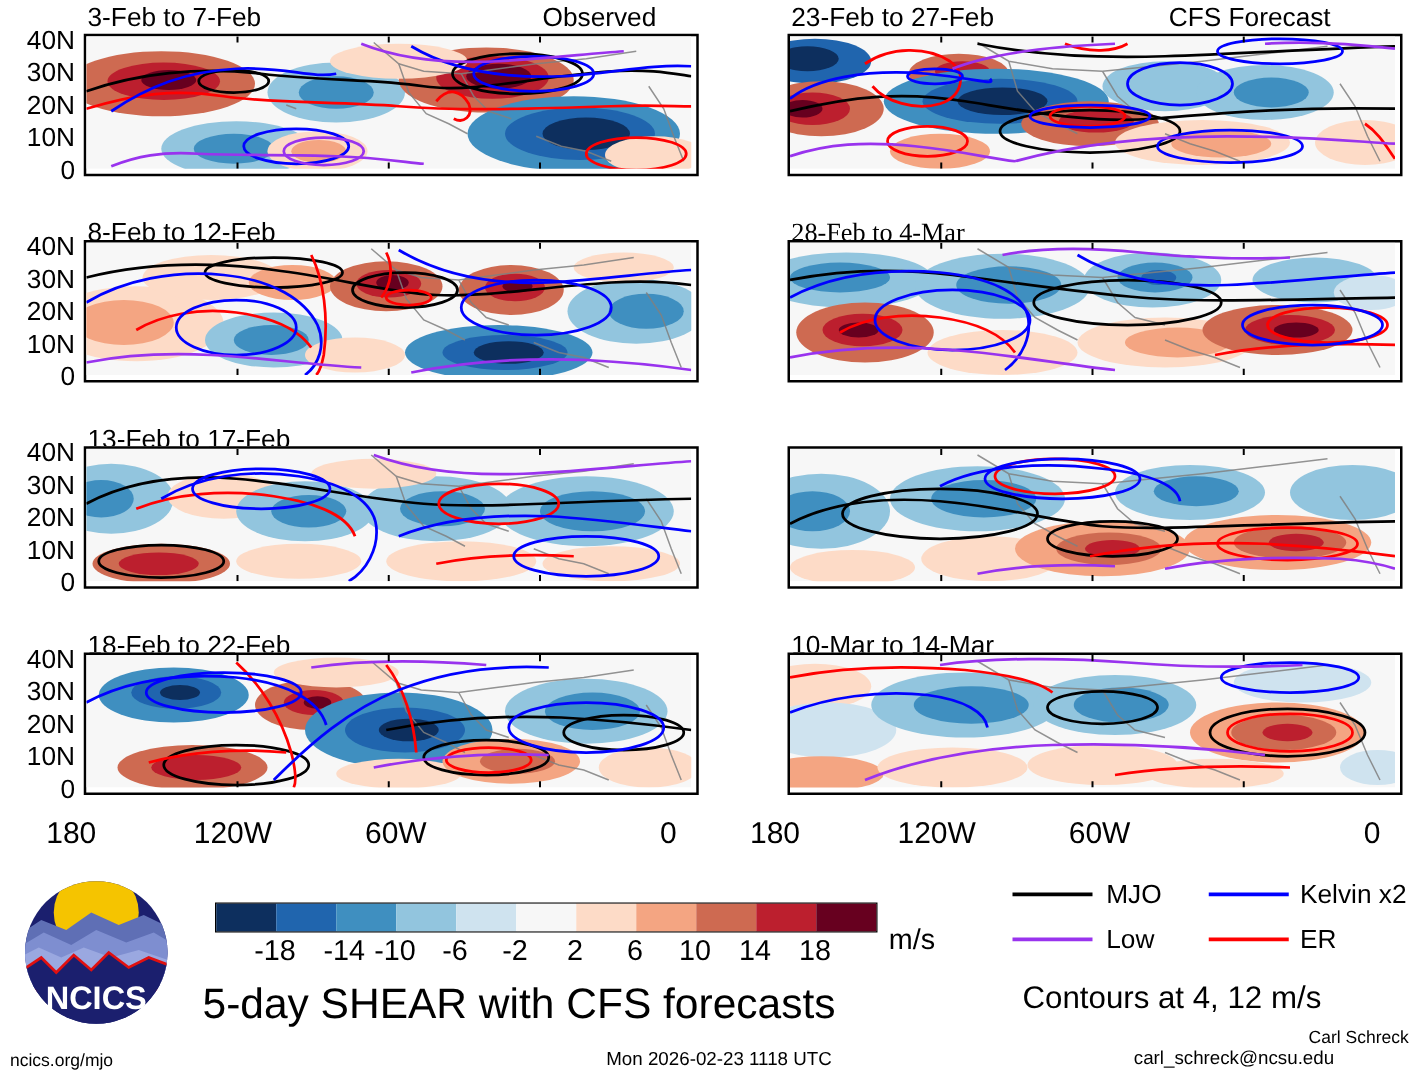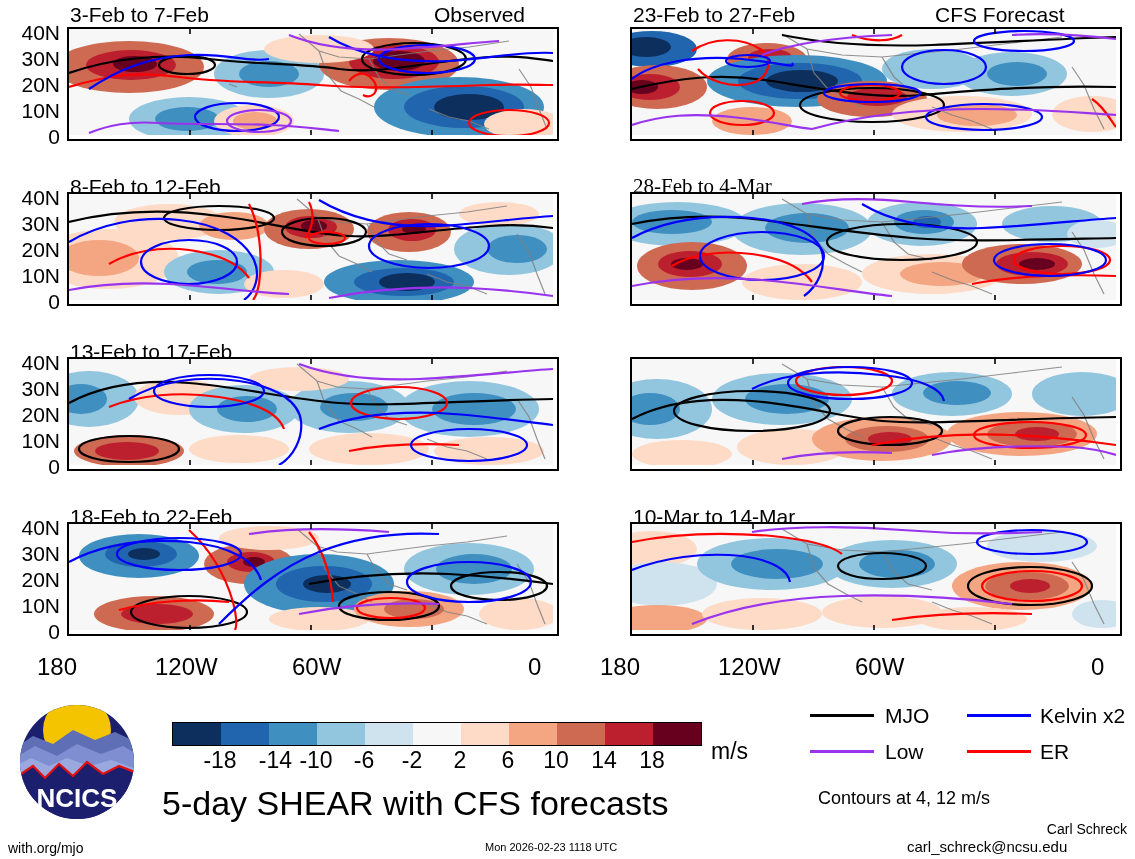--- a/index.html
+++ b/index.html
@@ -18,25 +18,25 @@
 
   
   #colorbar{position:absolute;display:flex;border:1px solid #000;}
   #colorbar .sw{width:48px;height:22px;}
   .cb-tick{position:absolute;font-size:23px;line-height:23px;text-align:center;white-space:nowrap;}
   #cb-units{position:absolute;font-size:23px;line-height:23px;}
 
   
   .leg-line{position:absolute;height:0;border-top-width:3px;border-top-style:solid;width:64px;}
   .leg-text{position:absolute;font-size:21px;line-height:21px;white-space:nowrap;}
-  #contour-note{position:absolute;font-size:18px;line-height:19px;white-space:nowrap;}
+  #contour-note{position:absolute;font-size:25px;line-height:19px;white-space:nowrap;}
 
   #main-title{position:absolute;font-size:34px;line-height:34px;white-space:nowrap;}
   #site-url{position:absolute;font-size:14px;line-height:14px;white-space:nowrap;}
-  #timestamp{position:absolute;font-size:11px;line-height:11px;white-space:nowrap;}
+  #timestamp{position:absolute;font-size:15px;line-height:11px;white-space:nowrap;}
   #author{position:absolute;font-size:14px;line-height:14px;white-space:nowrap;text-align:right;}
   #author-email{position:absolute;font-size:15px;line-height:15px;white-space:nowrap;text-align:left;}
   #ncics-logo{position:absolute;}
 </style>
 </head>
 <body>
 
 <div class="panel">
   <div class="panel-title" style="left:70px;top:4px;">3-Feb to 7-Feb</div>
   <div class="panel-corner" style="left:434px;top:4px;">Observed</div>
@@ -573,19 +573,19 @@
 <div class="leg-line" style="left:810px;top:750px;border-top-color:#9933ee;"></div>
 <div class="leg-text" style="left:885px;top:741px;">Low</div>
 
 <div class="leg-line" style="left:967px;top:750px;border-top-color:#ff0000;"></div>
 <div class="leg-text" style="left:1040px;top:741px;">ER</div>
 
 <div id="contour-note" style="left:818px;top:789px;">Contours at 4, 12 m/s</div>
 
 <div id="main-title" style="left:162px;top:786px;">5-day SHEAR with CFS forecasts</div>
 
-<div id="site-url" style="left:8px;top:841px;">with.org/mjo</div>
+<div id="site-url" style="left:8px;top:841px;">ncics.org/mjo</div>
 
 <div id="timestamp" style="left:485px;top:842px;">Mon 2026-02-23 1118 UTC</div>
 
 <div id="author" style="left:907px;top:822px;width:220px;">Carl Schreck</div>
 
 <div id="author-email" style="left:907px;top:839px;width:220px;">carl_schreck@ncsu.edu</div>
 
 </body></html>

